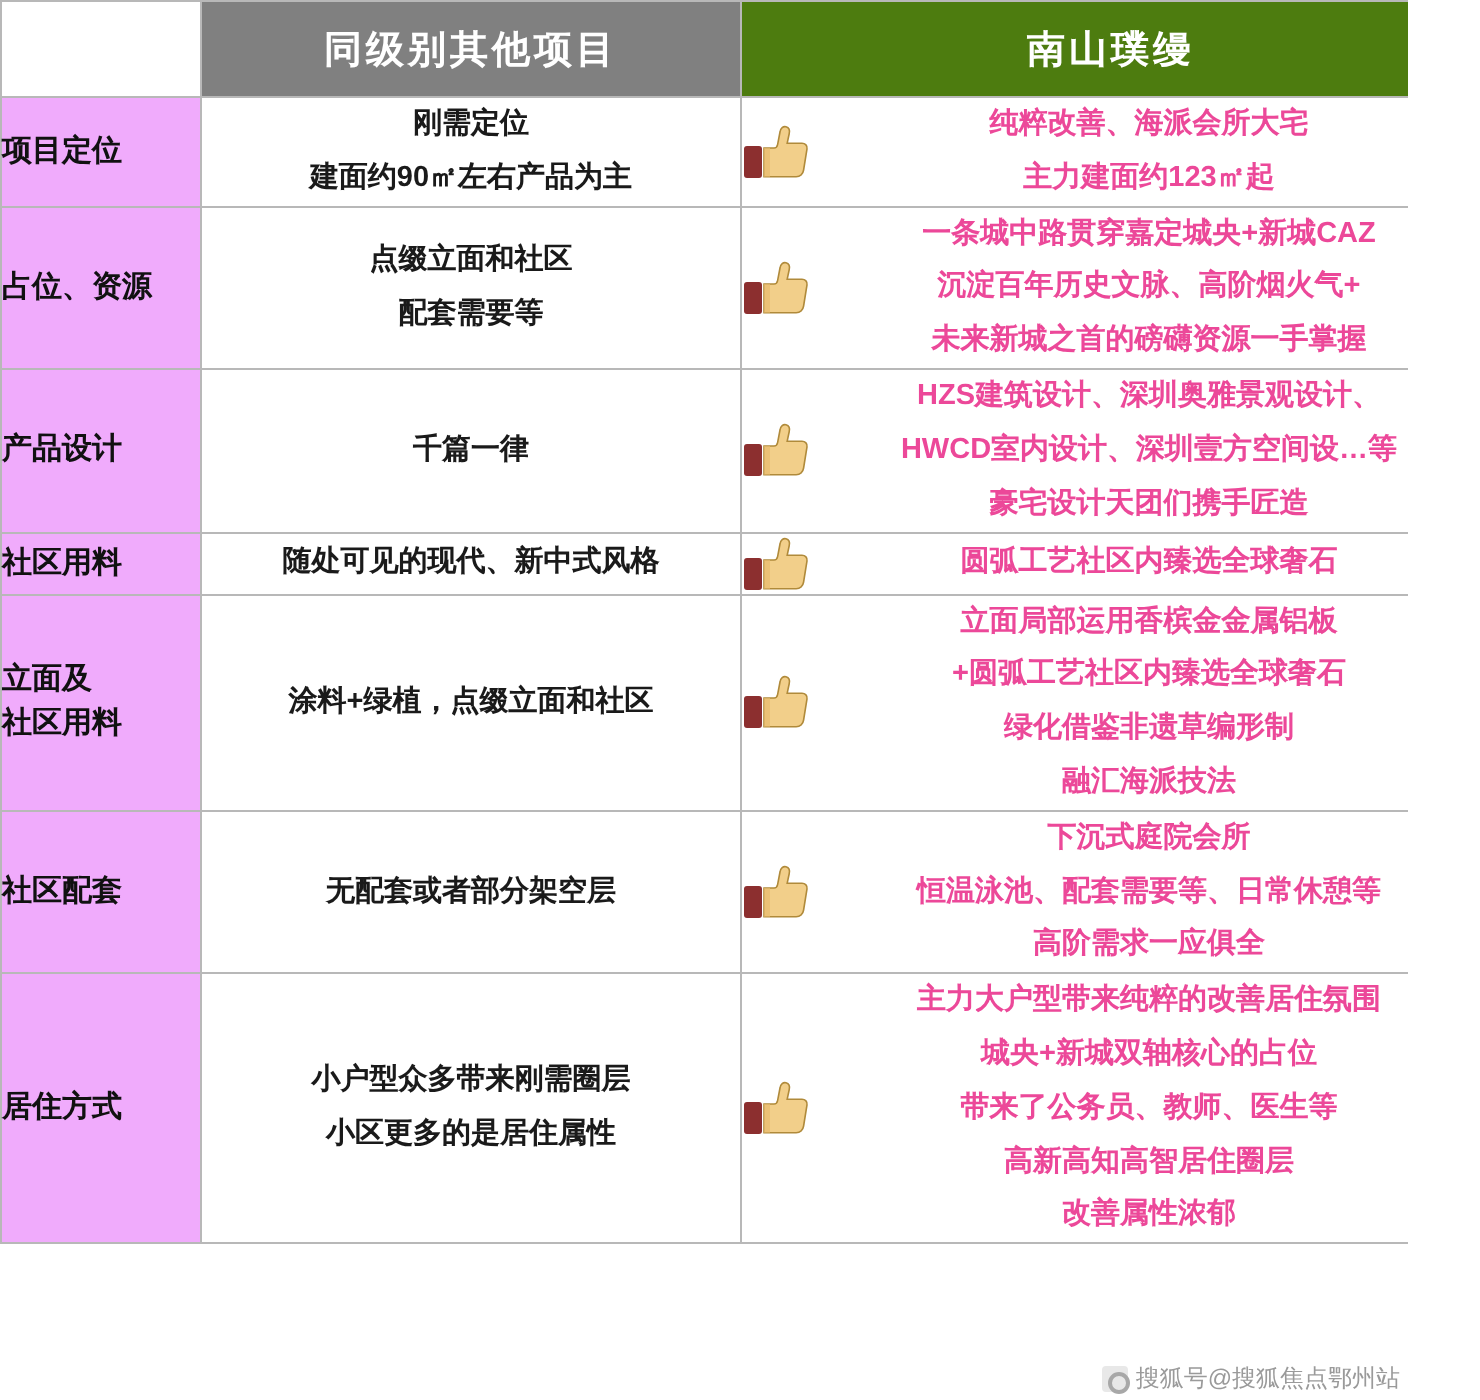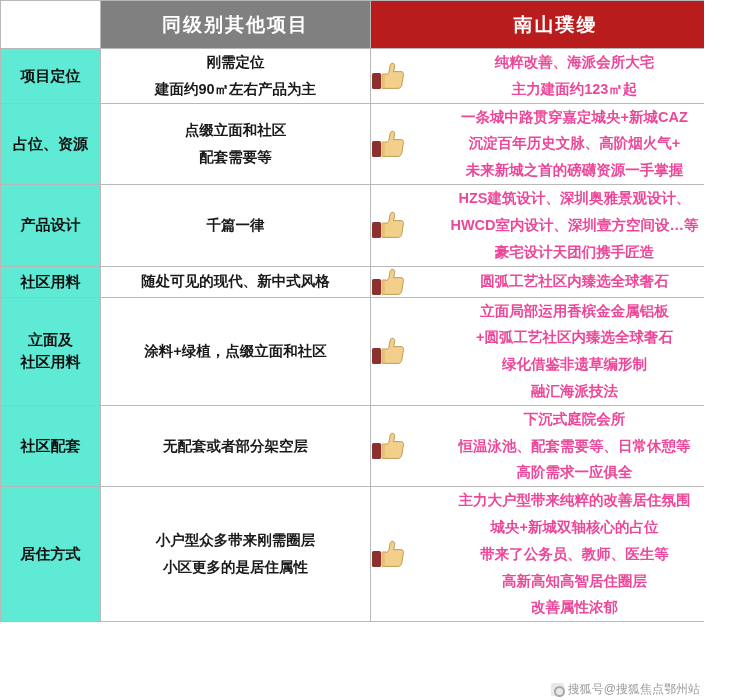--- a/index.html
+++ b/index.html
@@ -39,34 +39,33 @@
     background: #808080;
     color: #ffffff;
     text-align: center;
     font-size: 19px;
     font-weight: bold;
     letter-spacing: 2px;
     height: 48px;
     border: 1px solid #808080;
   }
   .hdr-ours {
-    background: #b91c1c;
+    background: #4d7c0f;
     color: #ffffff;
     text-align: center;
     font-size: 19px;
     font-weight: bold;
     letter-spacing: 2px;
     height: 48px;
     border: 1px solid #f20000;
   }
 
   
   .label-cell {
-    background: #5eead4;
-    text-align: center;
+    background: #f0abfc;
     font-size: 15px;
     font-weight: bold;
     color: #111111;
     line-height: 1.45;
     padding: 4px 2px;
   }
   .label-cell .l2 { display: block; }
 
   
   .other-cell {

